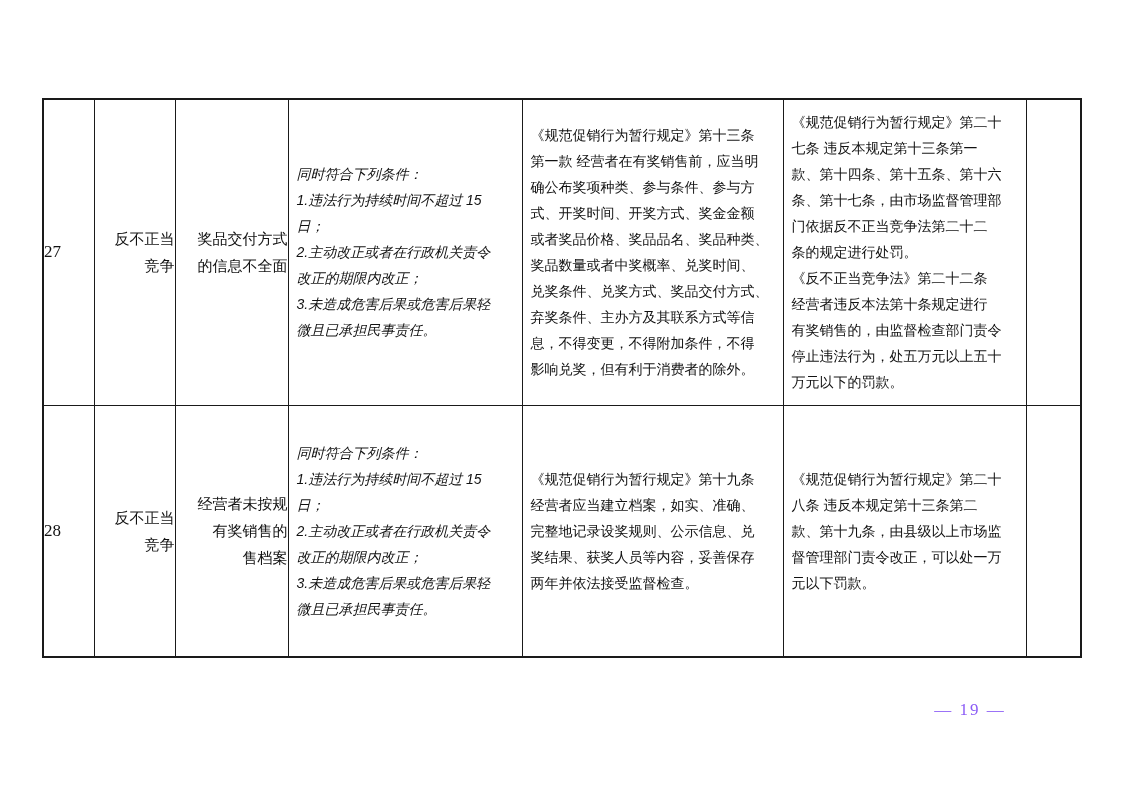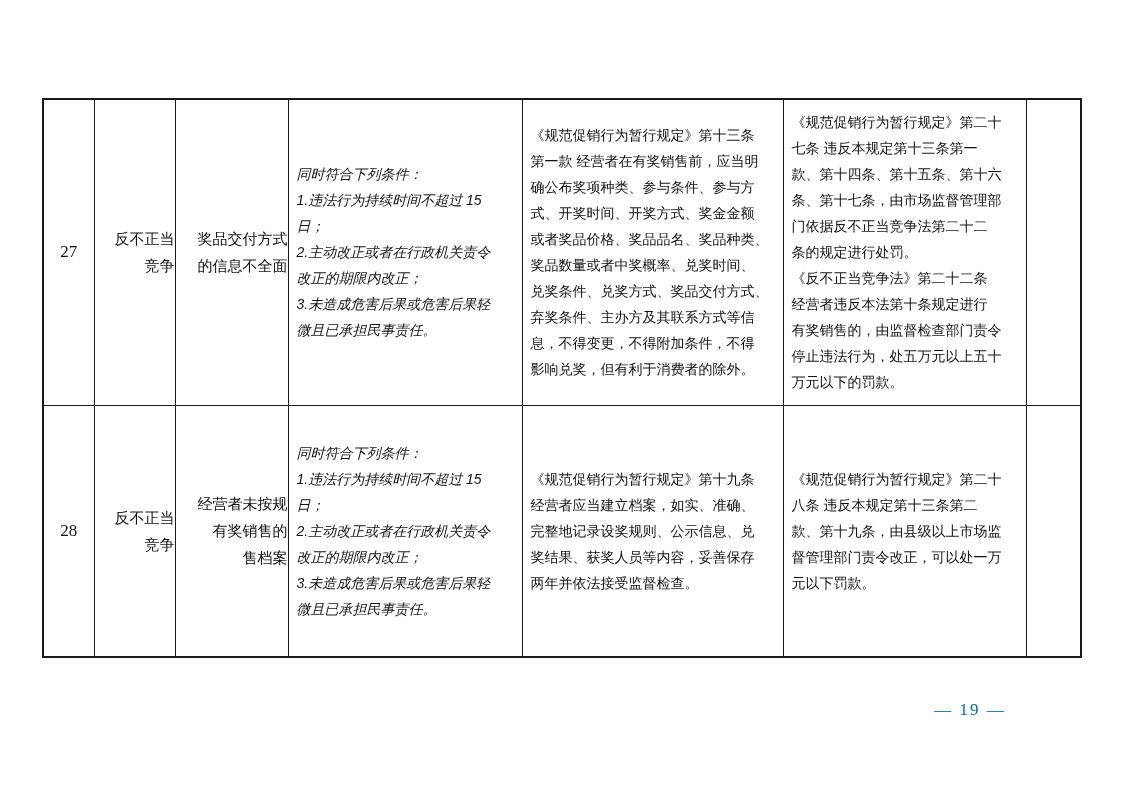--- a/index.html
+++ b/index.html
@@ -38,21 +38,21 @@
 
   .cell-text {
     white-space: pre-line;
     font-size: 14px;
     line-height: 26px;
     color: #111111;
   }
   td.c-no .cell-text {
     font-family: "Liberation Serif", serif;
     font-size: 17px;
-    text-align: center;
+    text-align: left;
   }
   td.c-category .cell-text,
   td.c-violation .cell-text {
     font-size: 15px;
     line-height: 27px;
     text-align: right;
   }
   td.c-conditions .cell-text {
     padding: 0 8px;
     text-align: left;
@@ -64,21 +64,21 @@
     text-align: left;
   }
   .page-number {
     position: absolute;
     left: 905px;
     top: 700px;
     width: 130px;
     text-align: center;
     font-family: "Liberation Serif", serif;
     font-size: 17px;
-    color: #0369a1;
+    color: #8b5cf6;
     letter-spacing: 2px;
   }
 </style>
 </head>
 <body>
 
 <div class="page">
 
   <table class="rules-table">
     <colgroup>

